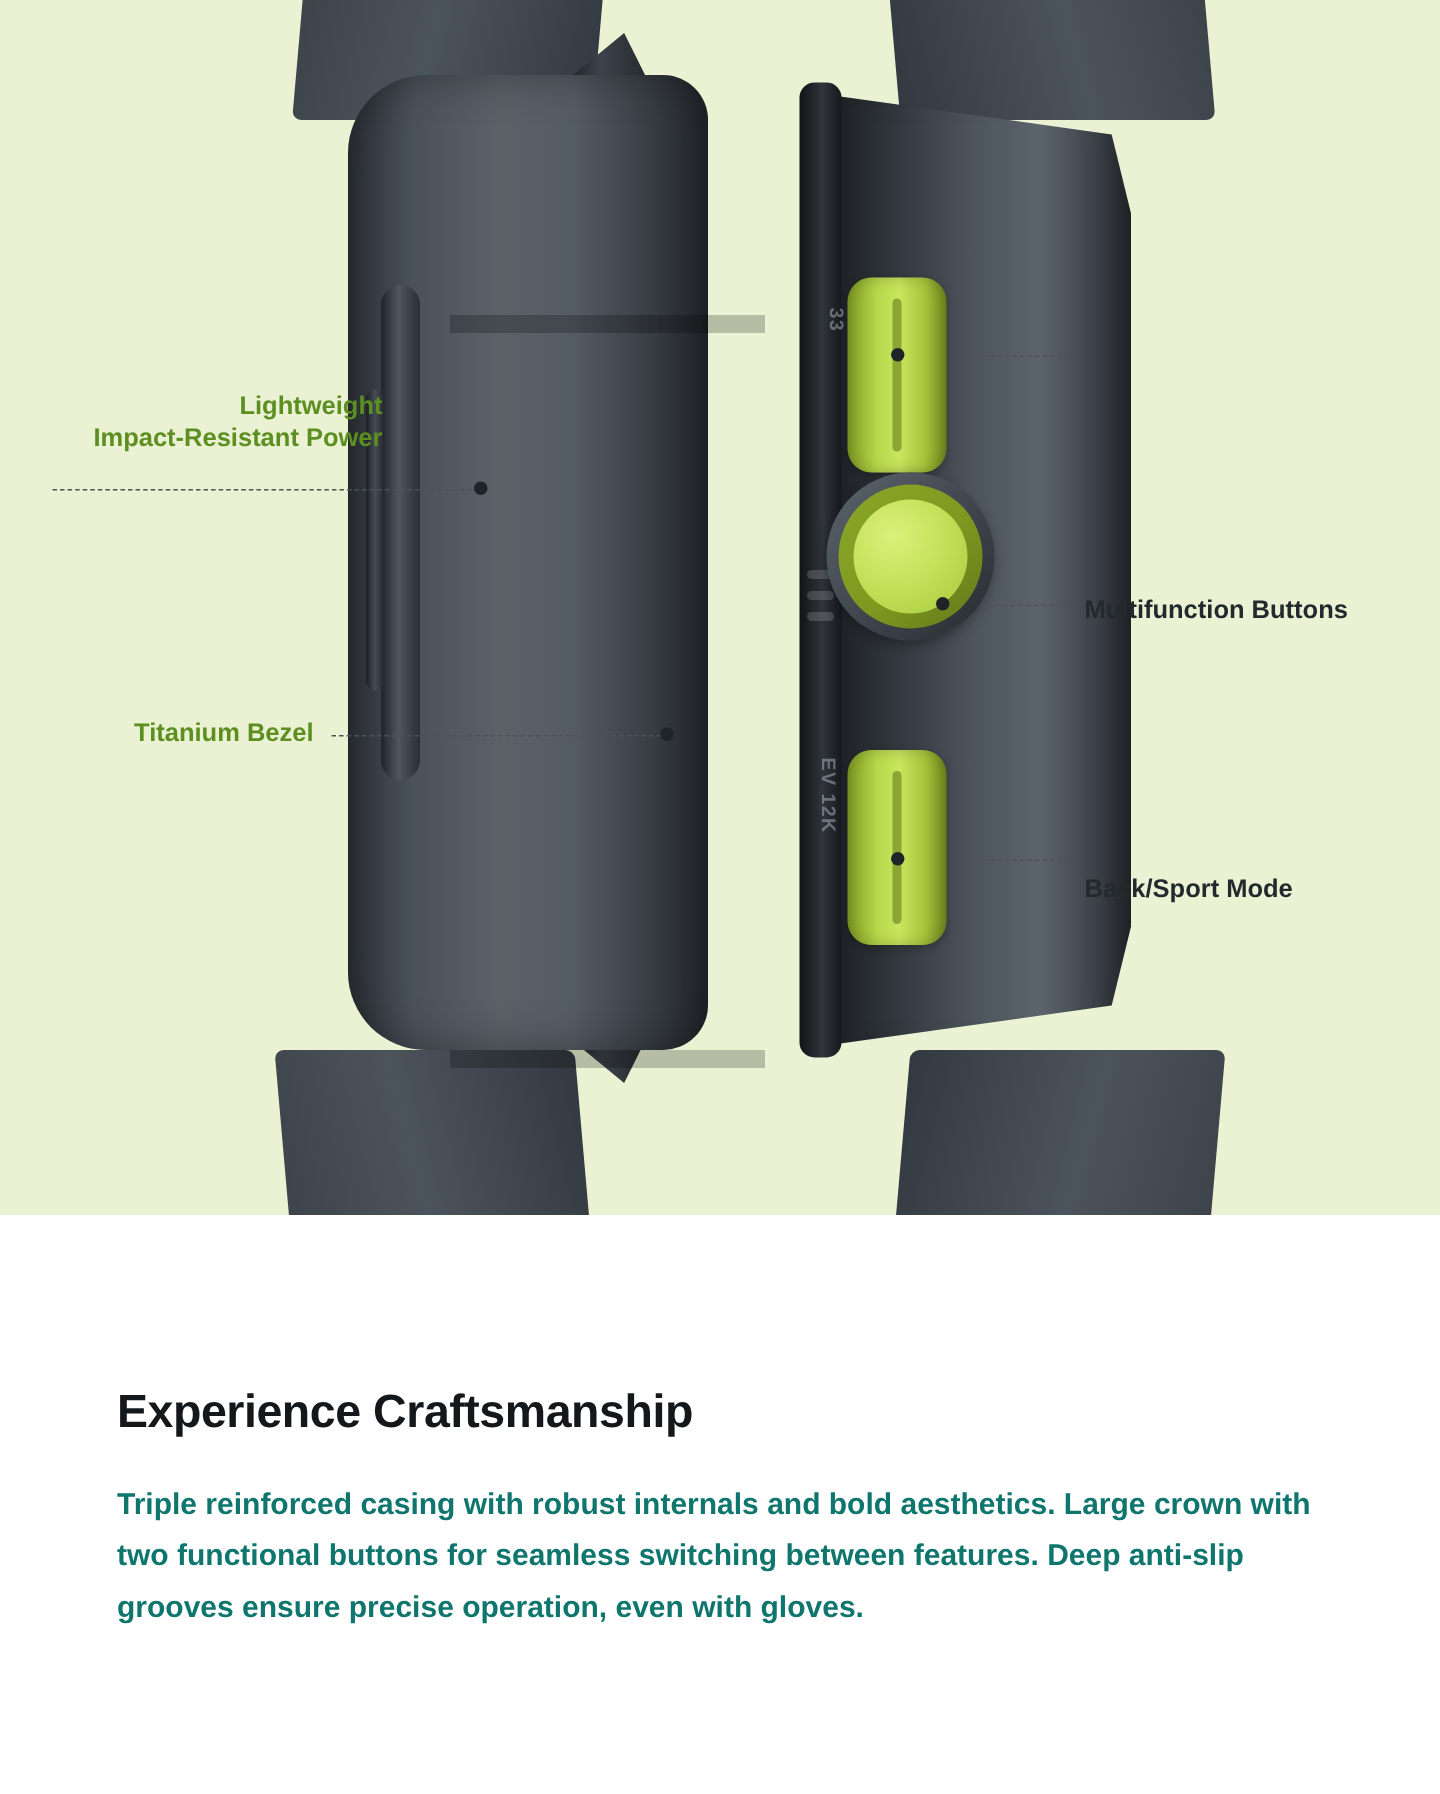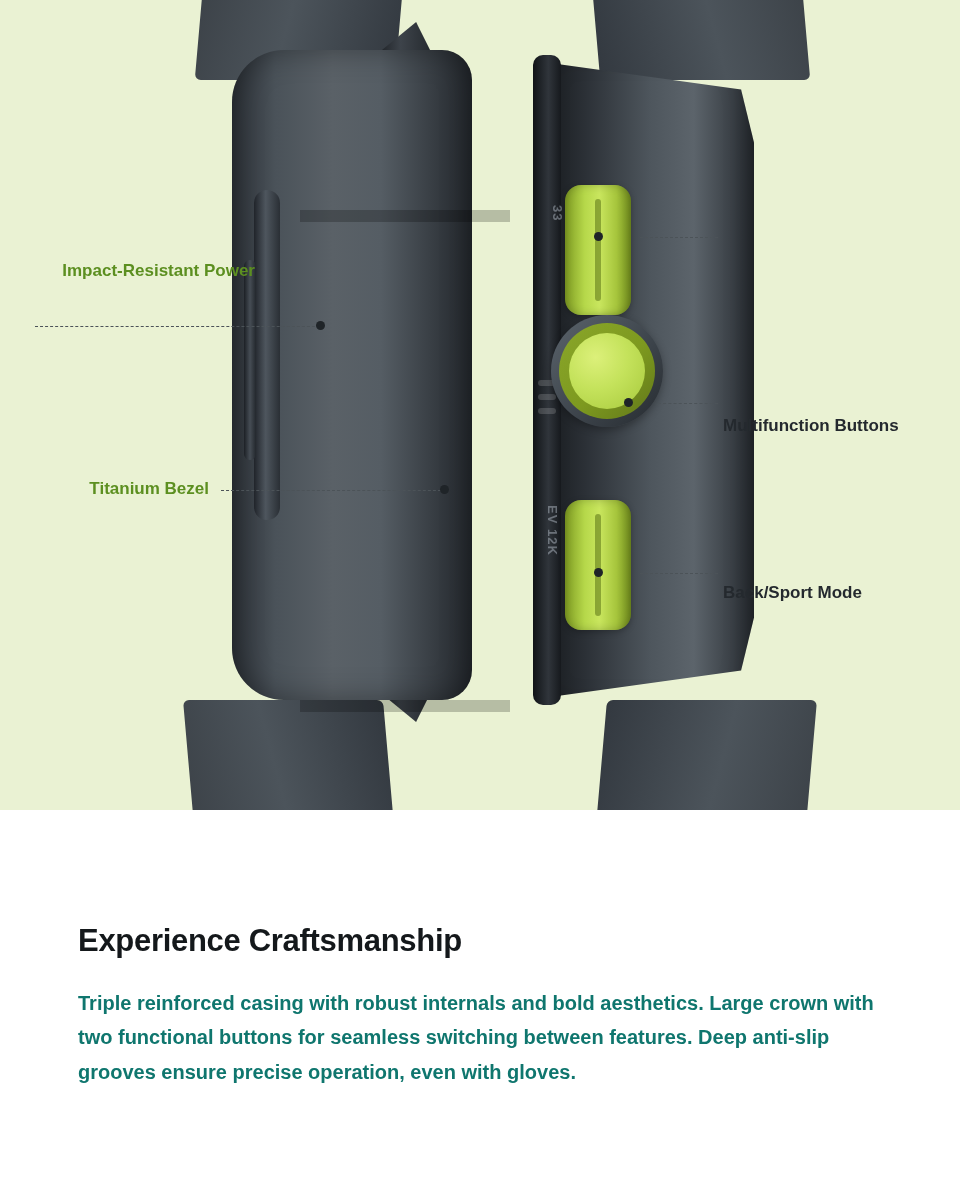--- a/index.html
+++ b/index.html
@@ -272,21 +272,21 @@
   #dot-lightweight { left: 316px; top: 321px; }
 
   #co-titanium { left: 10px; top: 478px; width: 199px; }
   #leader-titanium { left: 221px; top: 490px; width: 225px; }
   #dot-titanium { left: 440px; top: 485px; }
 
   #co-power { left: 723px; top: 212px; width: 235px; }
   #leader-power { left: 640px; top: 237px; width: 78px; }
   #dot-power { left: 594px; top: 232px; }
 
-  #co-multi { left: 723px; top: 415px; width: 235px; }
+  #co-multi { left: 723px; top: 396px; width: 235px; }
   #leader-multi { left: 658px; top: 403px; width: 60px; }
   #dot-multi { left: 624px; top: 398px; }
 
   #co-back { left: 723px; top: 582px; width: 235px; }
   #leader-back { left: 640px; top: 573px; width: 78px; }
   #dot-back { left: 594px; top: 568px; }
 
   
   .bottom {
     position: absolute;
@@ -354,20 +354,21 @@
       <div class="btn-pill btn-bottom"></div>
 
       <div class="crown-outer">
         <div class="crown-mid">
           <div class="crown-inner"></div>
         </div>
       </div>
     </div>
 
     <div class="callout co-left" id="co-lightweight">
+      <div class="title-green">Lightweight</div>
       <div class="title-green">Impact-Resistant Power</div>
     </div>
     <div class="leader" id="leader-lightweight"></div>
     <div class="leader-dot" id="dot-lightweight"></div>
 
     <div class="callout co-left" id="co-titanium">
       <div class="title-green">Titanium Bezel</div>
     </div>
     <div class="leader" id="leader-titanium"></div>
     <div class="leader-dot" id="dot-titanium"></div>

